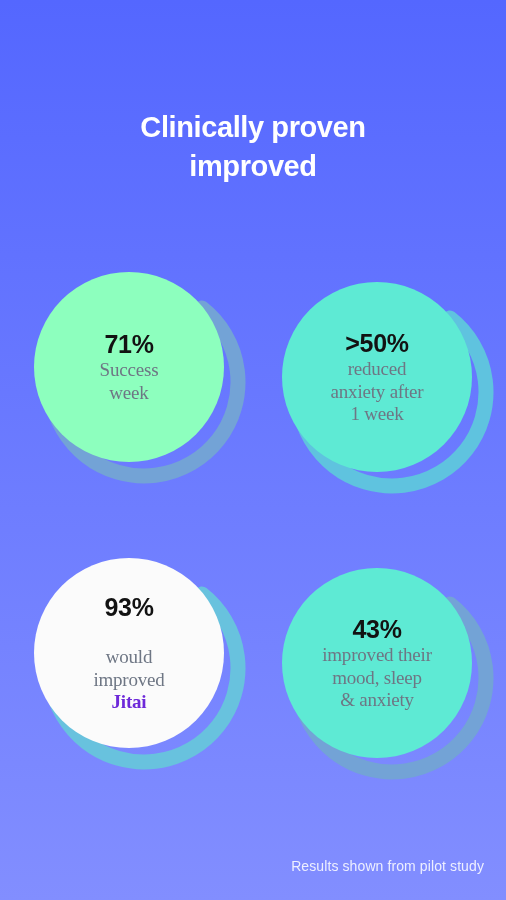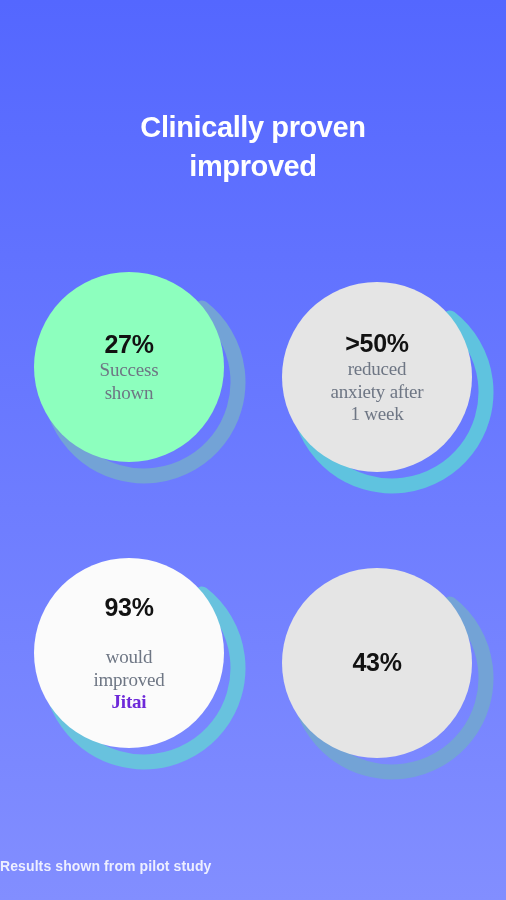--- a/index.html
+++ b/index.html
@@ -112,22 +112,23 @@
   }
 
   
   .footnote {
     position: absolute;
     top: 858px;
     left: 0;
     width: 506px;
     padding-right: 22px;
     box-sizing: border-box;
+    text-align: right;
     font-size: 14px;
-    font-weight: bold;
+    font-weight: normal;
     letter-spacing: 0.1px;
     color: rgba(255,255,255,0.86);
   }
 </style>
 </head>
 <body style="background: linear-gradient(rgb(84, 103, 255) 0%, rgb(130, 142, 255) 100%);">
 
 <div class="screen">
 
   <div class="title">
@@ -137,35 +138,35 @@
 
   <div class="grid">
 
     <div class="stat pos-0">
       <div class="ring">
         <svg viewBox="0 0 204 204" xmlns="http://www.w3.org/2000/svg">
           <circle cx="102" cy="102" r="94" fill="none" stroke="#73A3D6" stroke-width="15" stroke-linecap="round" stroke-dasharray="494 96" transform="rotate(-52 102 102)"></circle>
         </svg>
       </div>
       <div class="disc" style="background: rgb(141, 255, 190);">
-        <div class="value">27%</div>
+        <div class="value">71%</div>
         <div class="label">
           <span>Success</span><br>
-          <span>shown</span>
+          <span>week</span>
         </div>
       </div>
     </div>
 
     <div class="stat pos-1">
       <div class="ring">
         <svg viewBox="0 0 204 204" xmlns="http://www.w3.org/2000/svg">
           <circle cx="102" cy="102" r="94" fill="none" stroke="#5FC3DF" stroke-width="15" stroke-linecap="round" stroke-dasharray="494 96" transform="rotate(-52 102 102)"></circle>
         </svg>
       </div>
-      <div class="disc" style="background: #e5e5e5;">
+      <div class="disc" style="background: #5eead4;">
         <div class="value">&gt;50%</div>
         <div class="label">
           <span>reduced</span><br>
           <span>anxiety after</span><br>
           <span>1 week</span>
         </div>
       </div>
     </div>
 
     <div class="stat pos-2">
@@ -183,22 +184,27 @@
         </div>
       </div>
     </div>
 
     <div class="stat pos-3">
       <div class="ring">
         <svg viewBox="0 0 204 204" xmlns="http://www.w3.org/2000/svg">
           <circle cx="102" cy="102" r="94" fill="none" stroke="#73A3D6" stroke-width="15" stroke-linecap="round" stroke-dasharray="494 96" transform="rotate(-52 102 102)"></circle>
         </svg>
       </div>
-      <div class="disc" style="background: #e5e5e5;">
+      <div class="disc" style="background: #5eead4;">
         <div class="value">43%</div>
+        <div class="label">
+          <span>improved their</span><br>
+          <span>mood, sleep</span><br>
+          <span>&amp; anxiety</span>
+        </div>
       </div>
     </div>
 
   </div>
 
   <div class="footnote">Results shown from pilot study</div>
 
 </div>
 
 </body></html>

